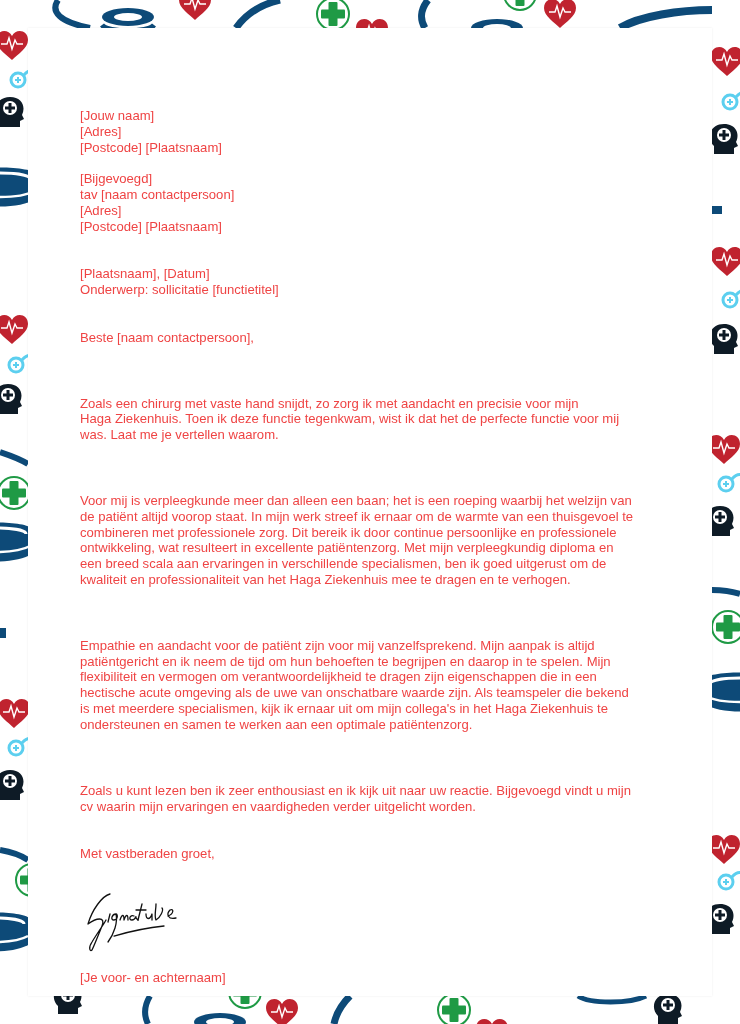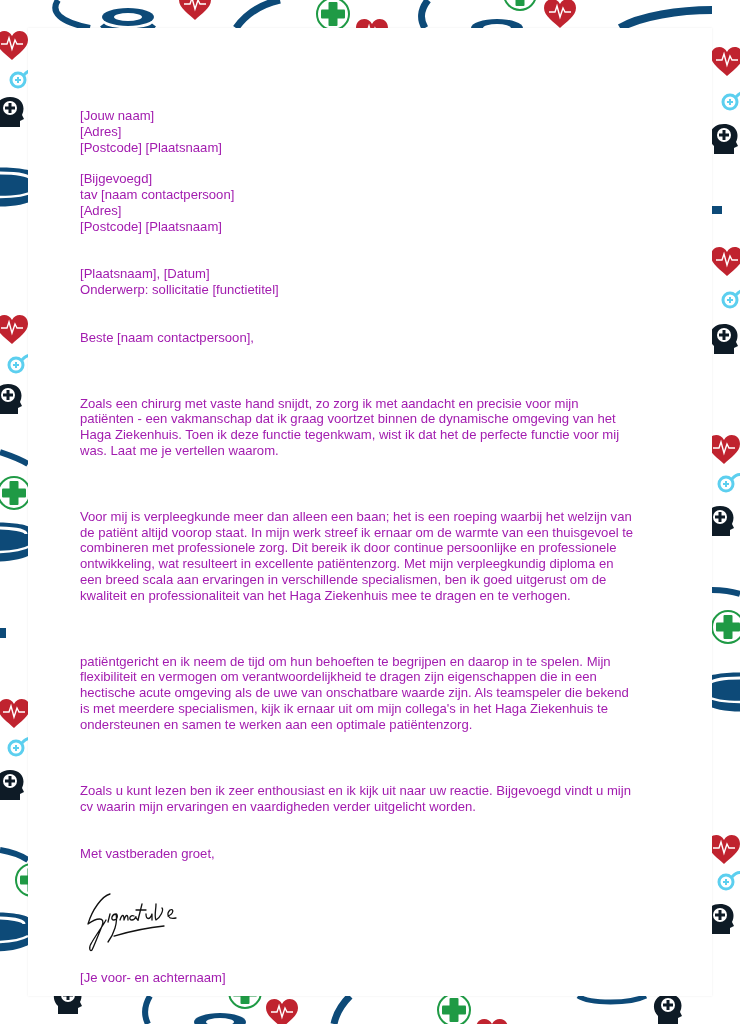--- a/index.html
+++ b/index.html
@@ -10,21 +10,21 @@
   }
   .bg { position:absolute; inset:0; z-index:0; }
   .bg svg { position:absolute; }
   .paper {
     position:absolute; left:28px; top:28px; width:684px; height:968px;
     background:#ffffff; z-index:1;
     box-shadow:0 0 2px rgba(0,0,0,0.08);
   }
   .content {
     position:absolute; left:52px; top:80px; width:600px;
-    font-size:13.1px; line-height:15.85px; color:#a21caf;
+    font-size:13.1px; line-height:15.85px; color:#ef4444;
   }
   .line { display:block; white-space:nowrap; }
   .gap { display:block; height:15.85px; }
   .para { display:block;margin-top:34px; }
   .sig { display:block; margin:28px 0 0 4px; width:110px; height:64px; }
 </style>
 </head>
 <body>
 
 <div class="bg">
@@ -142,35 +142,35 @@
       <span class="line">[Plaatsnaam], [Datum]</span>
       <span class="line">Onderwerp: sollicitatie [functietitel]</span>
     </div>
     <span class="gap"></span>
       <span class="gap"></span>
     <span class="line">Beste [naam contactpersoon],</span>
     <span class="gap"></span>
 
     <div class="para">
       <span class="line">Zoals een chirurg met vaste hand snijdt, zo zorg ik met aandacht en precisie voor mijn</span>
-      <span class="line">patiënten - een vakmanschap dat ik graag voortzet binnen de dynamische omgeving van het</span>
       <span class="line">Haga Ziekenhuis. Toen ik deze functie tegenkwam, wist ik dat het de perfecte functie voor mij</span>
       <span class="line">was. Laat me je vertellen waarom.</span>
     </div>
     <span class="gap"></span>
     <div class="para">
       <span class="line">Voor mij is verpleegkunde meer dan alleen een baan; het is een roeping waarbij het welzijn van</span>
       <span class="line">de patiënt altijd voorop staat. In mijn werk streef ik ernaar om de warmte van een thuisgevoel te</span>
       <span class="line">combineren met professionele zorg. Dit bereik ik door continue persoonlijke en professionele</span>
       <span class="line">ontwikkeling, wat resulteert in excellente patiëntenzorg. Met mijn verpleegkundig diploma en</span>
       <span class="line">een breed scala aan ervaringen in verschillende specialismen, ben ik goed uitgerust om de</span>
       <span class="line">kwaliteit en professionaliteit van het Haga Ziekenhuis mee te dragen en te verhogen.</span>
     </div>
     <span class="gap"></span>
     <div class="para">
+      <span class="line">Empathie en aandacht voor de patiënt zijn voor mij vanzelfsprekend. Mijn aanpak is altijd</span>
       <span class="line">patiëntgericht en ik neem de tijd om hun behoeften te begrijpen en daarop in te spelen. Mijn</span>
       <span class="line">flexibiliteit en vermogen om verantwoordelijkheid te dragen zijn eigenschappen die in een</span>
       <span class="line">hectische acute omgeving als de uwe van onschatbare waarde zijn. Als teamspeler die bekend</span>
       <span class="line">is met meerdere specialismen, kijk ik ernaar uit om mijn collega's in het Haga Ziekenhuis te</span>
       <span class="line">ondersteunen en samen te werken aan een optimale patiëntenzorg.</span>
     </div>
     <span class="gap"></span>
     <div class="para">
       <span class="line">Zoals u kunt lezen ben ik zeer enthousiast en ik kijk uit naar uw reactie. Bijgevoegd vindt u mijn</span>
       <span class="line">cv waarin mijn ervaringen en vaardigheden verder uitgelicht worden.</span>

